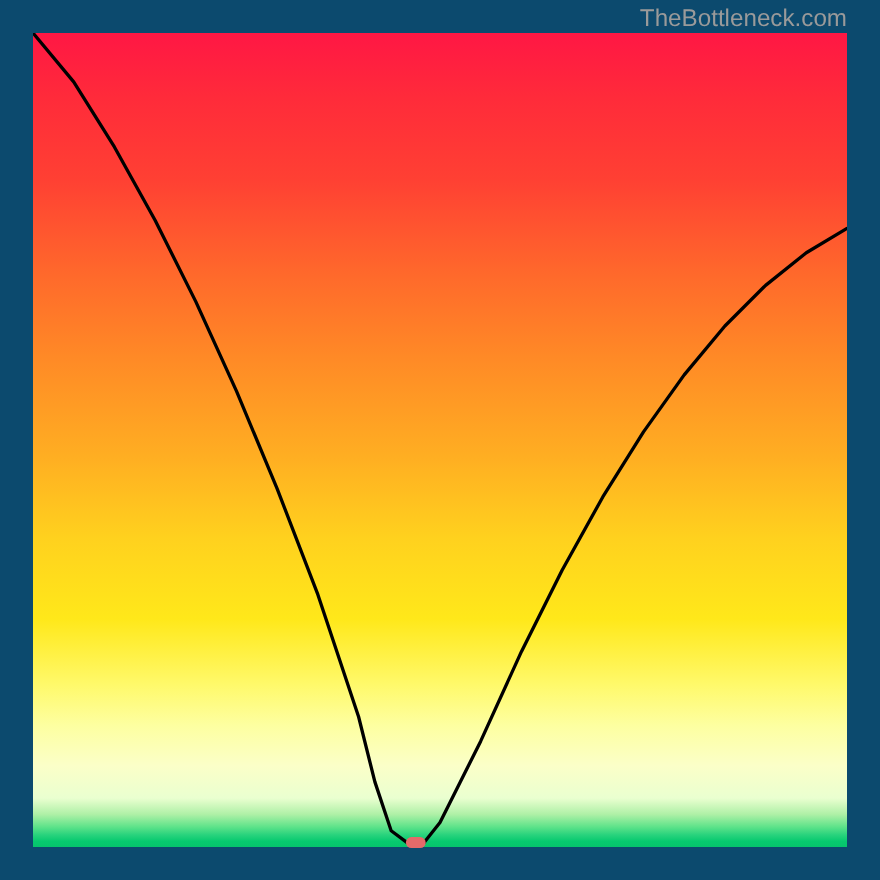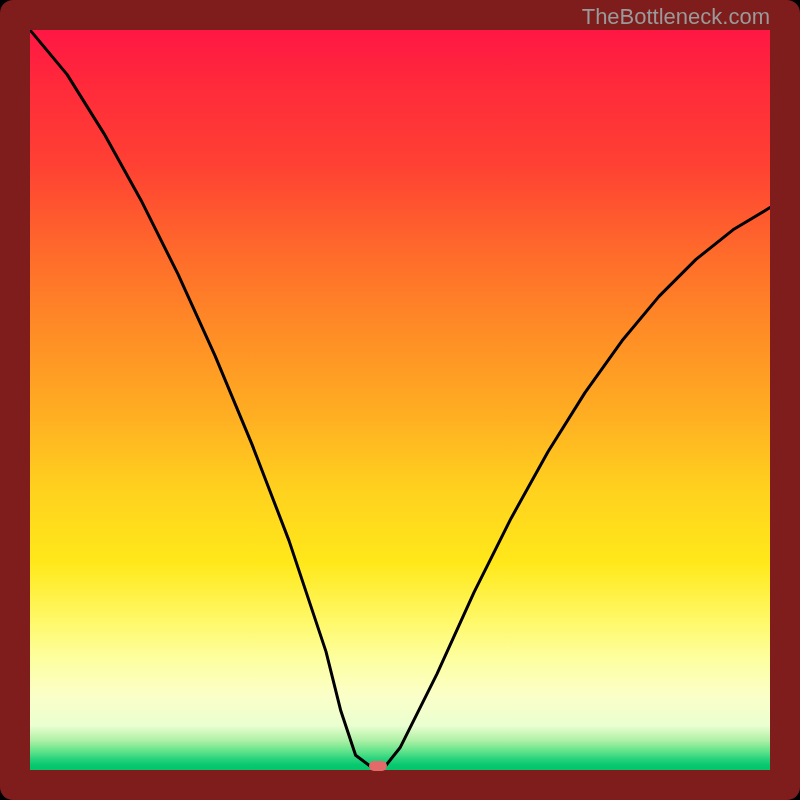--- a/index.html
+++ b/index.html
@@ -8,22 +8,21 @@
     width: 800px;
     height: 800px;
     background: #000;
     overflow: hidden;
     font-family: Arial, Helvetica, sans-serif;
   }
   .frame {
     position: relative;
     width: 800px;
     height: 800px;
-    background: #7f1d1d;
-    border-radius: 13px;
+    background: #0c4a6e;
   }
   .plot {
     position: absolute;
     left: 30px;
     top: 30px;
     width: 740px;
     height: 740px;
     
     background: linear-gradient(to bottom,
       #ff1744 0%,

